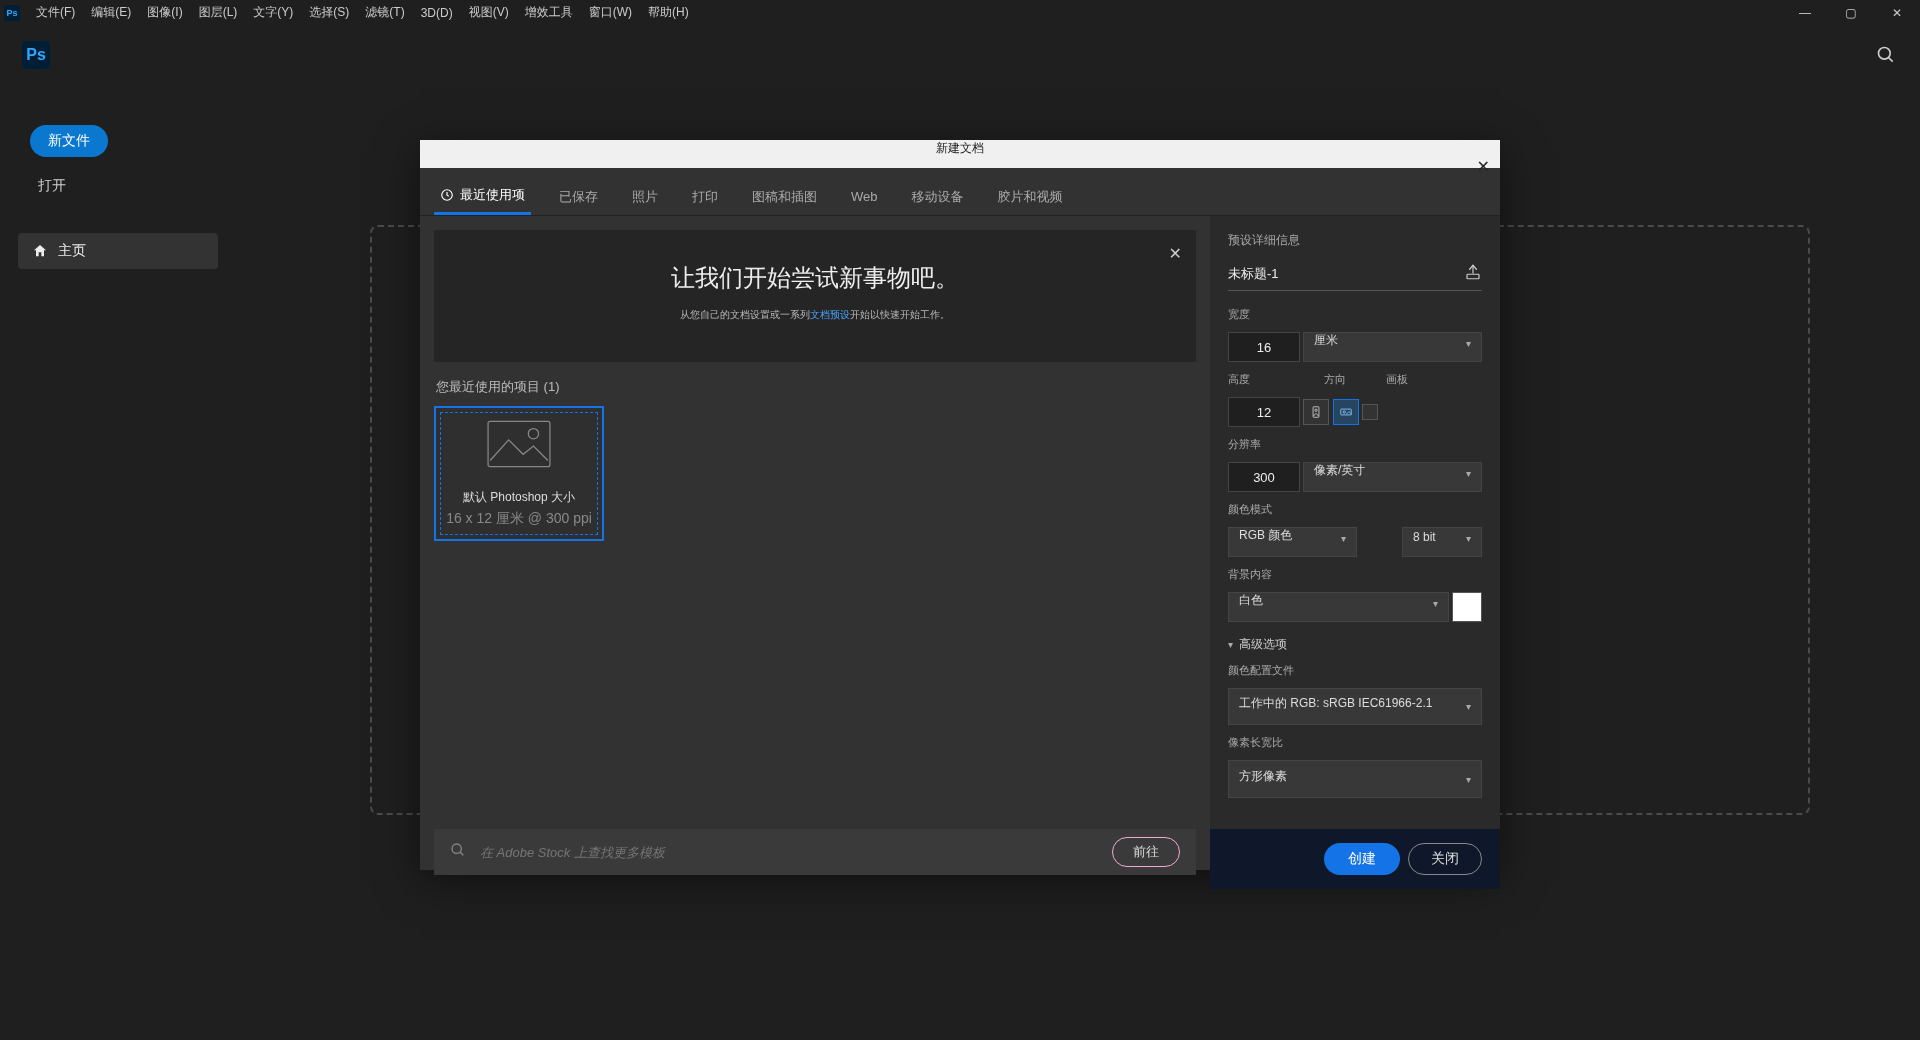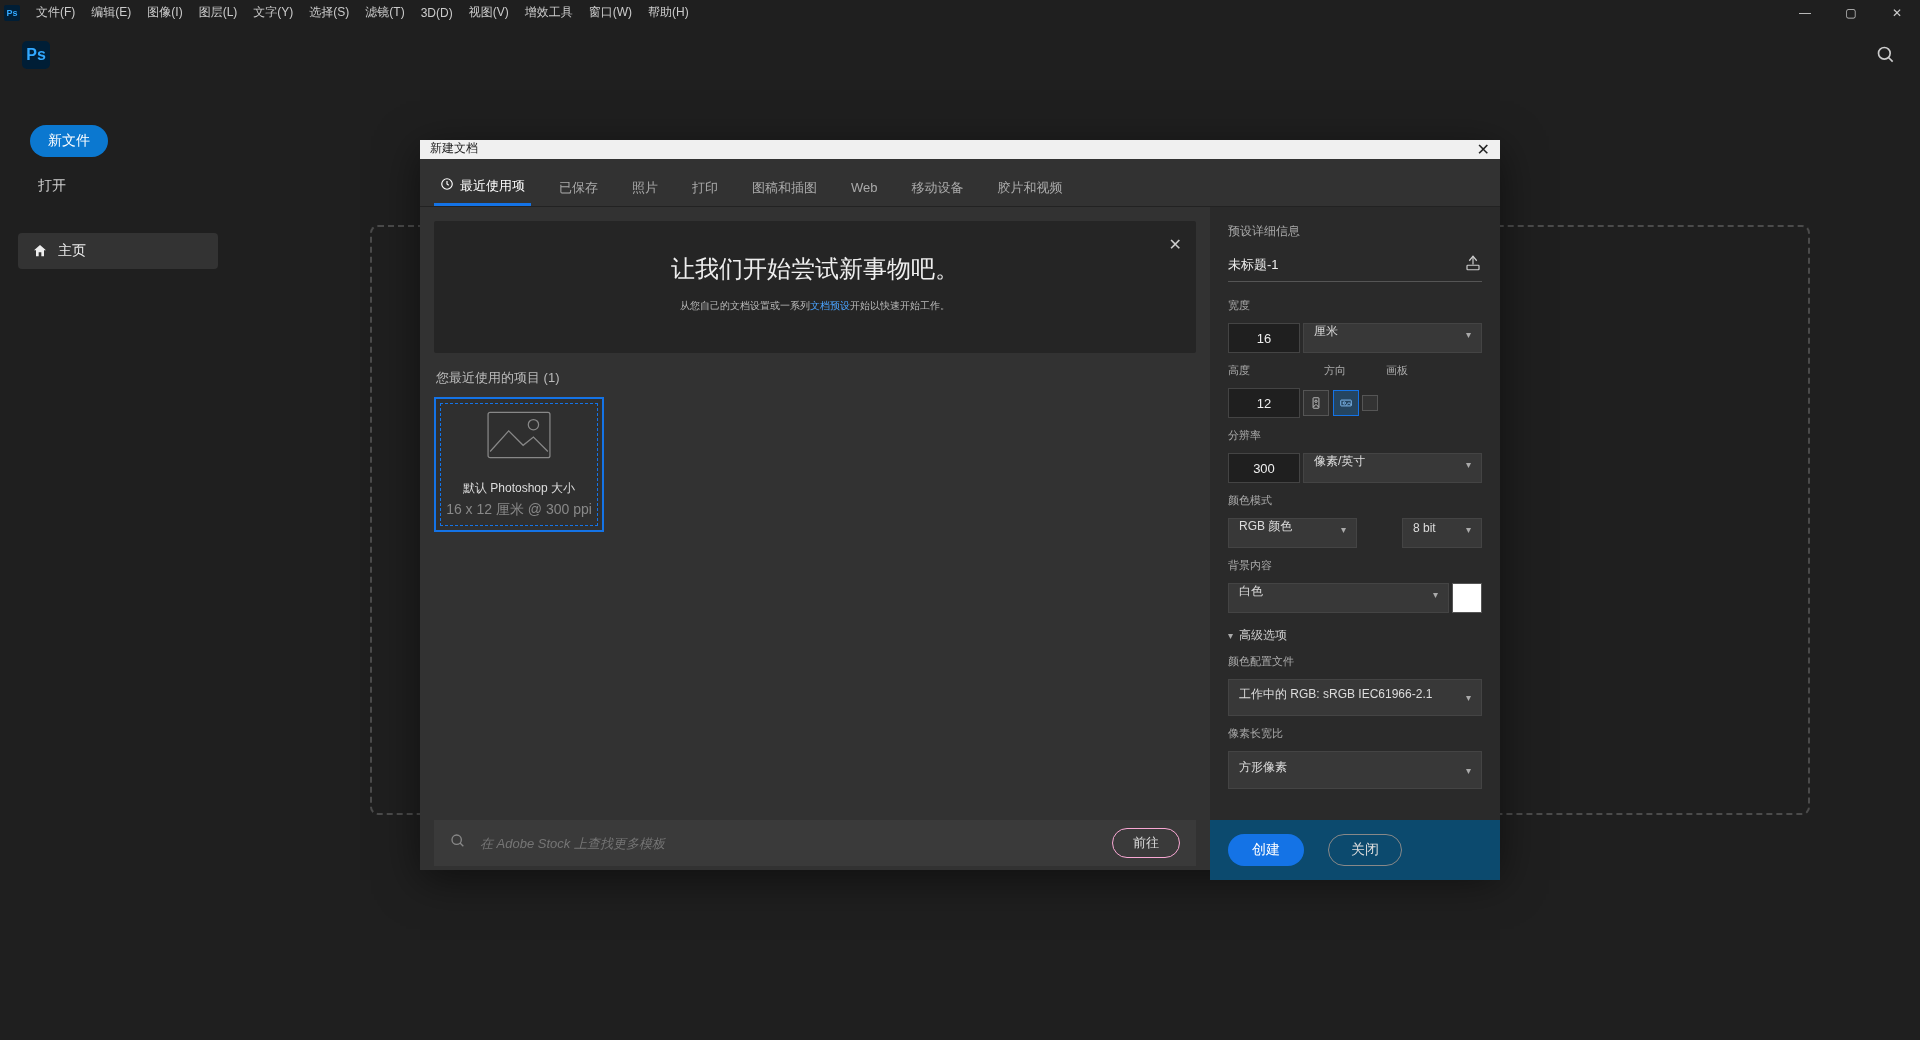--- a/index.html
+++ b/index.html
@@ -23,24 +23,24 @@
 .btn-link { color:#d0d0d0; font-size:14px; padding:10px 20px; display:block; margin-top:10px; cursor:pointer; }
 .side-list { margin-top:28px; }
 .side-item { display:flex; align-items:center; gap:10px; background:#333; border-radius:4px; padding:9px 14px; font-size:14px; color:#eee; cursor:pointer; }
 .side-item svg { width:16px; height:16px; }
 
 
 .droparea { position:absolute; left:370px; top:225px; width:1440px; height:590px; border:2px dashed #4b4b4b; border-radius:8px; }
 
 
 .dialog { position:absolute; left:420px; top:140px; width:1080px; height:730px; background:#323232; box-shadow:0 10px 40px rgba(0,0,0,.5); display:flex; flex-direction:column; }
-.dlg-title { height:28px; background:#f0f0f0; color:#222; font-size:12px; display:flex; align-items:flex-start; padding:0 10px; }
+.dlg-title { height:28px; background:#f0f0f0; color:#222; font-size:12px; display:flex; align-items:center; padding:0 10px;flex-direction:column; }
 .dlg-title .close { margin-left:auto; font-size:16px; color:#222; cursor:pointer; }
 .dlg-tabs { display:flex; align-items:center; gap:22px; padding:10px 14px 0 14px; font-size:13px; color:#aaa; border-bottom:1px solid #222; }
-.dlg-tab { padding:8px 6px; cursor:pointer; display:flex; align-items:flex-start; gap:6px; }
+.dlg-tab { padding:8px 6px; cursor:pointer; display:flex; align-items:center; gap:6px; }
 .dlg-tab.active { color:#fff; border-bottom:3px solid #1473e6; }
 .dlg-body { flex:1; display:flex; }
 
 
 .left-pane { flex:1; padding:14px; position:relative; display:flex; flex-direction:column; }
 .banner { background:#252525; border-radius:2px; padding:32px 20px 40px; text-align:center; position:relative; }
 .banner .close-x { position:absolute; right:14px; top:14px; color:#ccc; cursor:pointer; font-size:16px; }
 .banner h2 { color:#eee; font-weight:400; font-size:24px; margin-bottom:14px; }
 .banner p { color:#bbb; font-size:10px; }
 .banner a { color:#4aa3ff; text-decoration:none; }
@@ -67,21 +67,21 @@
 .num-input { width:72px; height:30px; background:#1f1f1f; border:1px solid #444; color:#eee; text-align:center; font-size:13px; }
 .select { flex:1; height:30px; background:#383838; border:1px solid #444; color:#ddd; display:flex; align-items:flex-end; justify-content:space-between; padding:12px 10px; font-size:12px; cursor:pointer; }
 .select.small { flex:none; width:80px;margin-left:42px; }
 .orient-btns { display:flex; gap:4px; }
 .orient { width:26px; height:26px; border:1px solid #555; display:flex; align-items:center; justify-content:center; cursor:pointer; background:#333; }
 .orient.active { border-color:#1473e6; background:#254560; }
 .orient svg { width:14px; height:14px; }
 .chk { width:16px; height:16px; border:1px solid #555; background:#333; display:inline-block; cursor:pointer; }
 .color-sw { width:30px; height:30px; border:1px solid #555; background:#fff; cursor:pointer; }
 .adv-toggle { display:flex; align-items:center; gap:6px; color:#ccc; font-size:12px; cursor:pointer; margin-top:4px; }
-.dlg-footer { padding:14px 18px; display:flex; gap:24px; justify-content:flex-start; background:#0c4a6e; }
+.dlg-footer { padding:14px 18px; display:flex; gap:8px; justify-content:flex-end; background:#0f172a; }
 .dlg-footer .create { background:#1473e6; border:none; color:#fff; border-radius:16px; padding:7px 24px; font-size:14px; cursor:pointer; }
 .dlg-footer .cancel { background:transparent; border:1px solid #888; color:#ddd; border-radius:16px; padding:6px 22px; font-size:14px; cursor:pointer; }
 .chev { font-size:10px; color:#aaa; }
 </style>
 </head>
 <body>
 
 <div class="menubar">
   <div class="ps-mini">Ps</div>
   <div class="menu-item">文件(F)</div>

